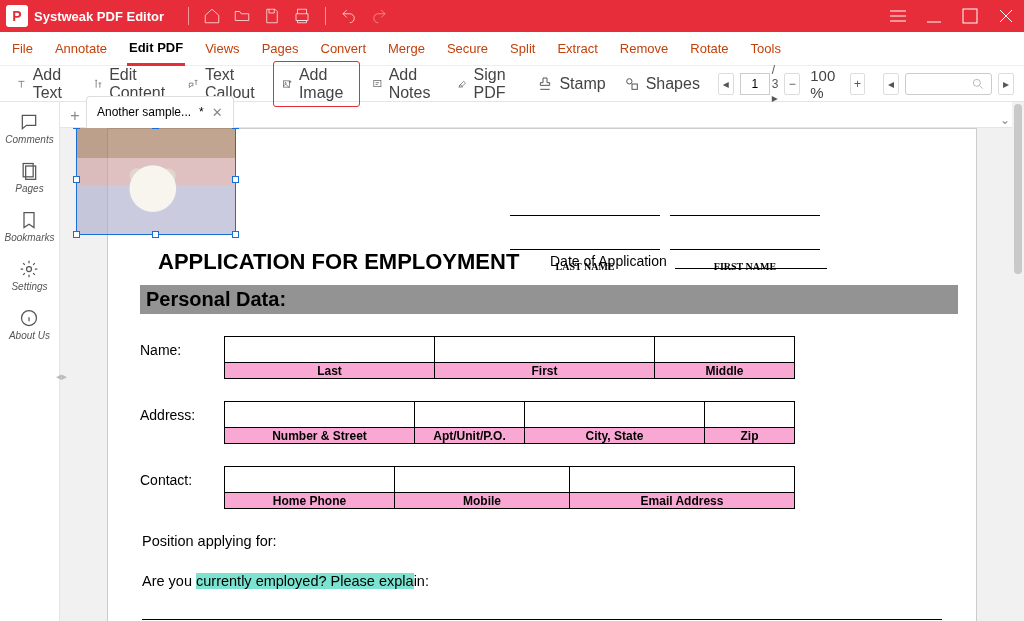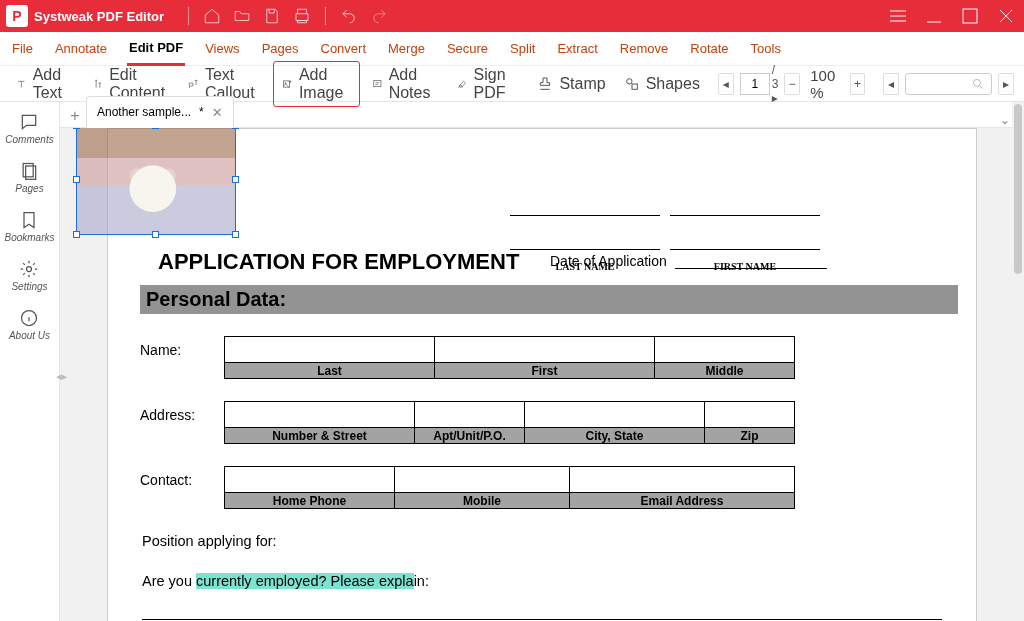--- a/index.html
+++ b/index.html
@@ -80,21 +80,21 @@
 .sep-td{border:0 !important; width:10px !important}
 .form h1 { font-size:22px; font-weight:600; text-align:left; margin:120px 0 0 32px; }
 .doa { position:absolute; top:124px; left:442px; font-size:14px; }
 .doa .blank{ display:inline-block; width:152px; border-bottom:1.2px solid #000; vertical-align:bottom; margin-left:8px;}
 .sectionhdr { background:#939393; color:#000; font-weight:600; font-size:20px; padding:3px 6px; margin:10px 0 0 14px; width:calc(100% - 14px); }
 .fldrow { display:flex; margin:22px 0 0 14px; align-items:flex-start; }
 .fldrow .lbl { width:84px; font-size:14px; padding-top:6px; }
 .fldtable { border-collapse:collapse; }
 .fldtable td { border:1.2px solid #000; font-size:12px; text-align:center; }
 .fldtable .inp td { height:26px; background:#fff; }
-.fldtable .cap td { height:16px; background:#a3a3a3; font-weight:600; }
+.fldtable .cap td { height:16px; background:#f9a8d4; font-weight:600; }
 .freetext { margin:24px 0 0 16px; font-size:14.5px; }
 .ruleline { border-bottom:1.2px solid #000; margin:30px 16px 0 16px; }
 .hlspan { background:#7de3d1; }
 
 
 .scrollbar { position:absolute; right:0; top:102px; bottom:0; width:12px; background:#f1f1f1; }
 .scrollbar .thumb { position:absolute; left:2px; right:2px; top:2px; height:170px; background:#c9c9c9; border-radius:4px; }
 </style>
 </head>
 <body>

